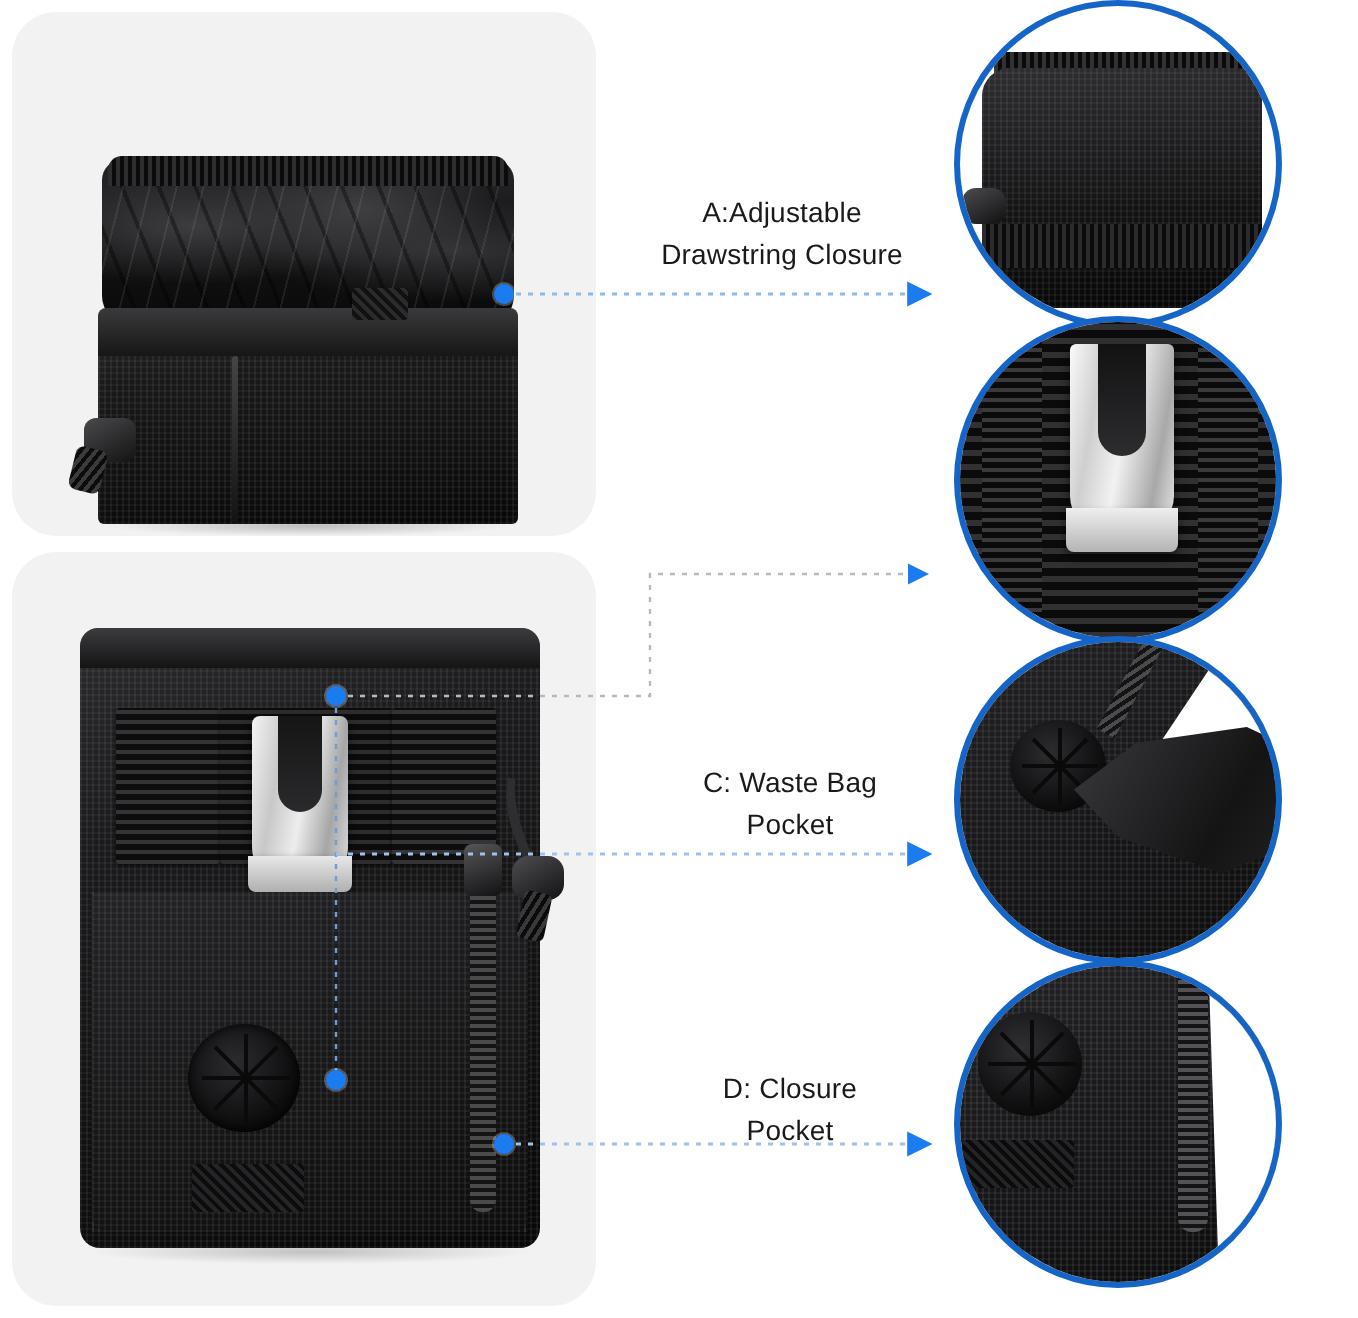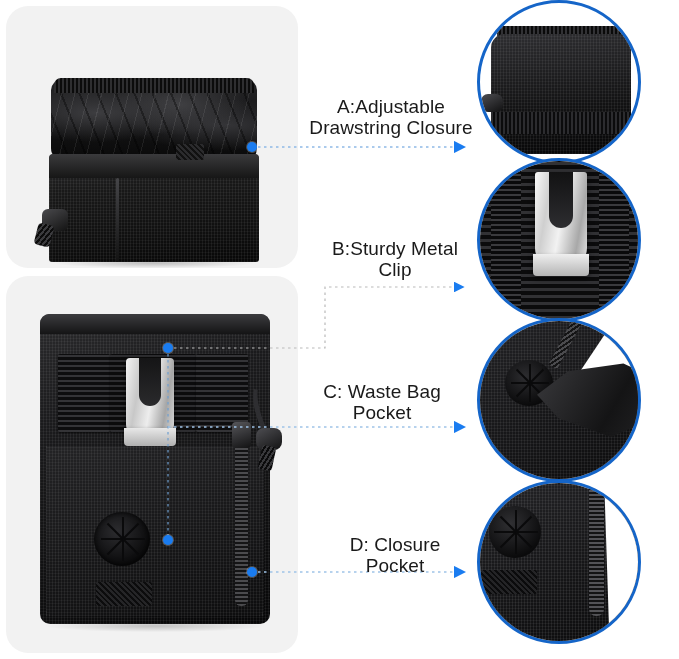--- a/index.html
+++ b/index.html
@@ -328,21 +328,21 @@
     position:absolute;left:4px;top:90px;width:56px;height:24px;
     background:repeating-linear-gradient(45deg,#242426 0 2px,#0b0b0c 2px 4px);
     border-radius:2px;
   }
 
   
   .label{
     position:absolute;
     text-align:center;
     color:#1a1a1a;
-    font-size:19px;
+    font-size:14px;
     line-height:21px;
     font-weight:400;
     white-space:pre-line;
     letter-spacing:.1px;
   }
 
   
   .conn{position:absolute;left:0;top:0;width:679px;height:659px;pointer-events:none;}
   .dot{
     position:absolute;width:10px;height:10px;border-radius:50%;
@@ -498,20 +498,18 @@
     <path d="M252,572 L455,572" stroke="#9fc3e8" stroke-width="1.4" stroke-dasharray="2.5 3.5" fill="none" marker-end="url(#arw)"></path>
   </svg>
 
   <div class="dot" style="left:252px;top:147px"></div>
   <div class="dot" style="left:168px;top:348px"></div>
   <div class="dot" style="left:168px;top:540px"></div>
   <div class="dot" style="left:252px;top:572px"></div>
 
   <div class="label" style="left:305px;top:96px;width:172px">A:Adjustable
 Drawstring Closure</div>
-  <div class="label" style="left:315px;top:238px;width:160px">B:Sturdy Metal
-Clip</div>
-  <div class="label" style="left:302px;top:381px;width:160px">C: Waste Bag
+  <div class="label" style="left:315px;top:381px;width:160px">C: Waste Bag
 Pocket</div>
   <div class="label" style="left:315px;top:534px;width:160px">D: Closure
 Pocket</div>
 
 </div>
 
 </body></html>

